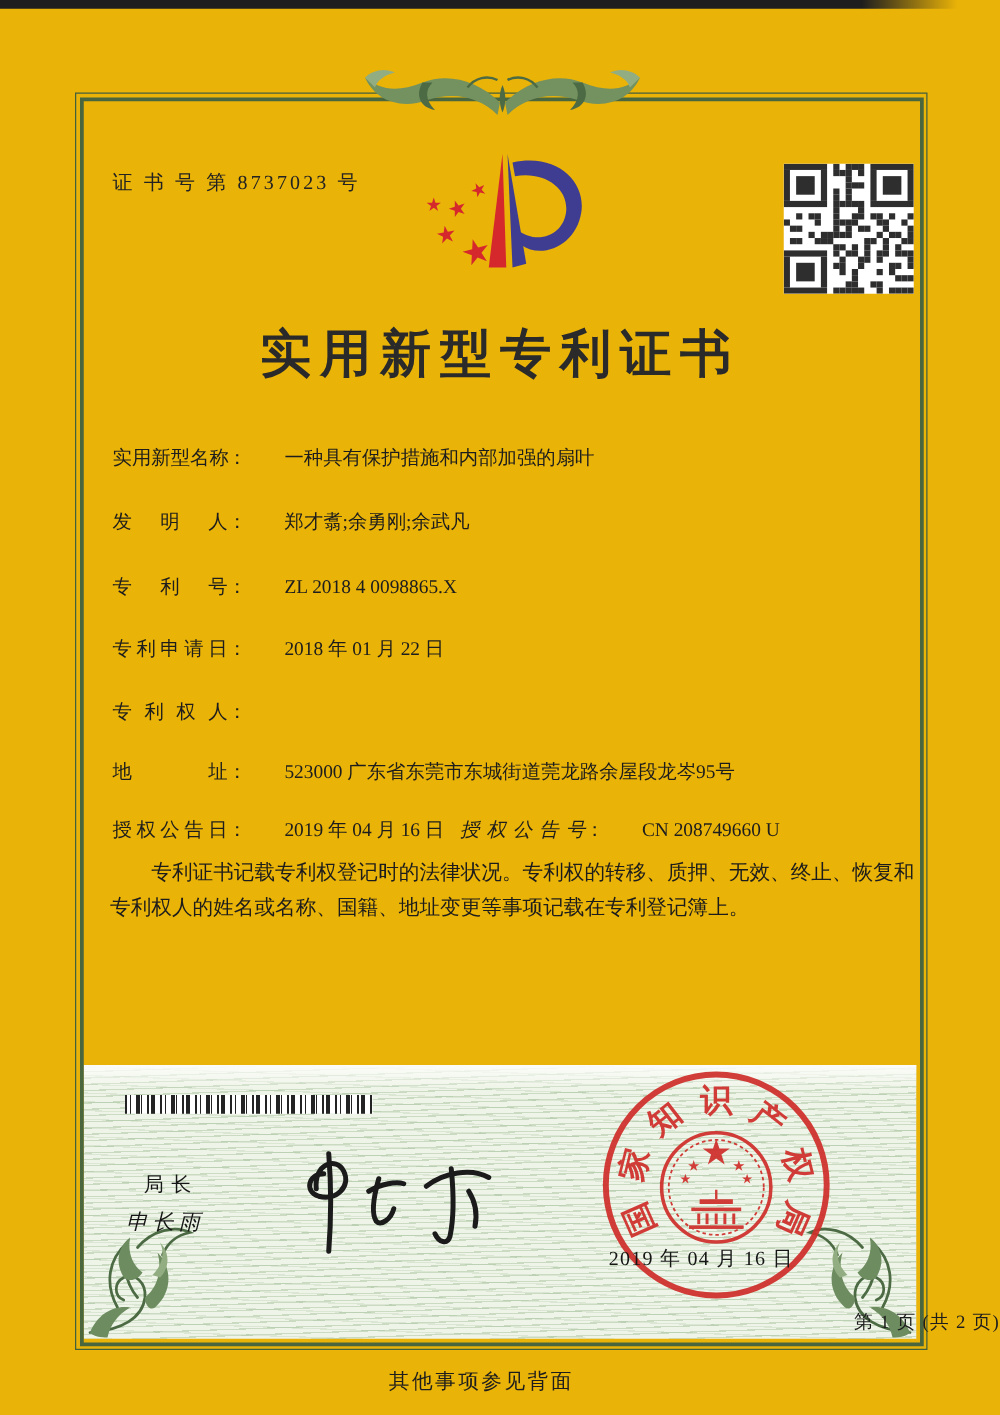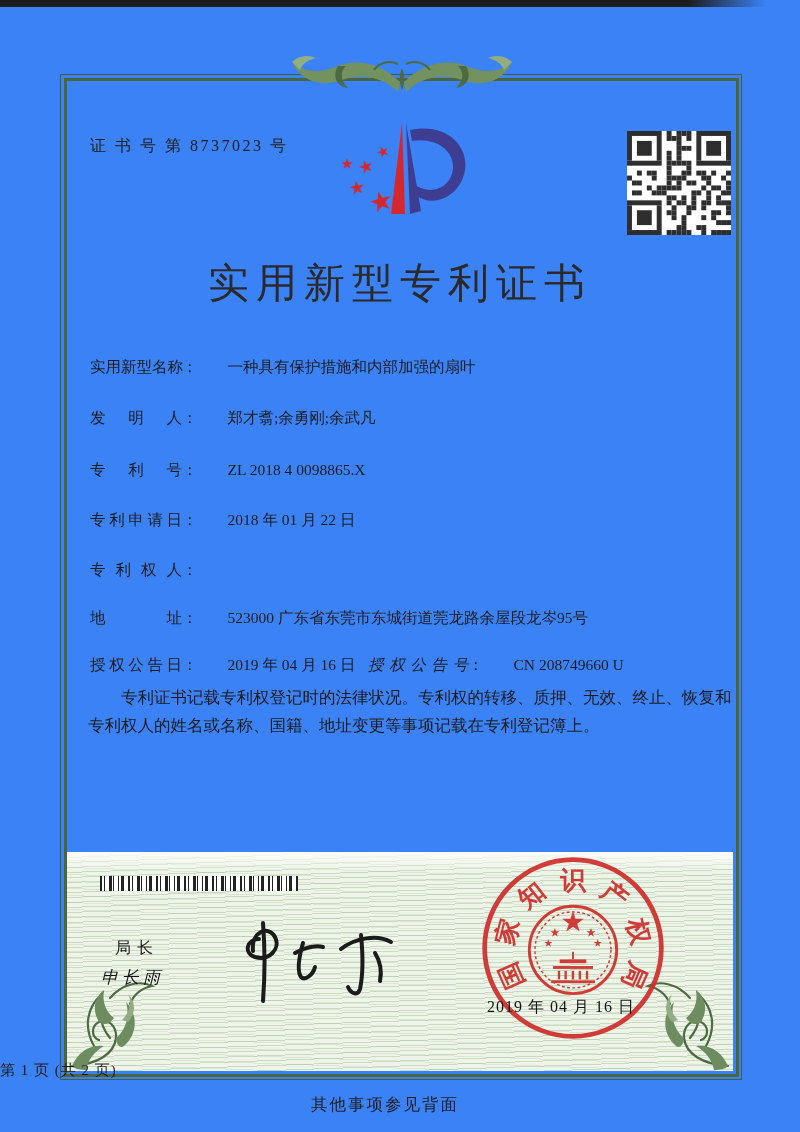--- a/index.html
+++ b/index.html
@@ -1,17 +1,17 @@
 <!DOCTYPE html>
 <html><head>
 <meta charset="utf-8">
 <style>
   html,body{margin:0;padding:0;}
   body{width:800px;height:1132px;background:#ffffff;font-family:"Liberation Serif",serif;}
-  .page{position:relative;width:800px;height:1132px;background:#3b82f6;overflow:hidden;}
+  .page{position:relative;width:800px;height:1132px;background:#eab308;overflow:hidden;}
 
   
   .scan-strip{position:absolute;left:0;top:0;width:766px;height:7px;
     background:linear-gradient(90deg,#1e1e1e 0 90%,rgba(30,30,30,0) 100%);}
 
   
   .frame{position:absolute;left:60px;top:74px;width:680px;height:1004px;
     border:1.5px solid #43603c;z-index:1;}
   .frame::after{content:"";position:absolute;inset:2.5px;border:3px solid #49663f;}
 
@@ -30,21 +30,21 @@
   .top-orn{left:288px;top:52px;width:228px;height:46px;}
 
   .content{position:absolute;inset:0;z-index:3;}
 
   .cert-no{position:absolute;left:90px;top:136px;font-size:16px;letter-spacing:2.5px;color:#222;}
 
   .logo{position:absolute;left:333px;top:110px;width:135px;height:118px;}
   .qr{position:absolute;left:627px;top:131px;width:104px;height:104px;background:#fff;}
 
   .doc-title{position:absolute;left:0;top:256px;width:800px;text-align:center;
-    font-size:41px;font-weight:400;letter-spacing:7px;color:#2a2a2a;}
+    font-size:41px;font-weight:700;letter-spacing:7px;color:#2a2a2a;}
 
   .fields{position:absolute;left:90px;top:344px;width:645px;}
   .frow{position:absolute;left:0;display:flex;align-items:flex-start;font-size:15.5px;
     color:#1d1d1d;line-height:20px;white-space:nowrap;}
   .flabel{display:inline-block;width:92px;text-align:justify;text-align-last:justify;}
   .flabel2{display:inline-block;width:100px;text-align:justify;text-align-last:justify;font-style:italic;}
   .fcolon{display:inline-block;}
   .fvalue{margin-left:30px;}
   .pair1{display:inline-flex;width:278px;}
 
@@ -61,22 +61,22 @@
   .sig-title{position:absolute;left:103px;top:938px;font-size:16px;letter-spacing:6px;
     color:#161616;font-family:"Liberation Sans",sans-serif;margin-left:12px;}
   .sig-name{position:absolute;left:101px;top:966px;font-size:17px;letter-spacing:4px;
     color:#161616;font-family:"Liberation Sans",sans-serif;font-style:italic;}
   .signature{position:absolute;left:225px;top:913px;width:180px;height:95px;}
 
   .seal{position:absolute;left:478px;top:853px;width:190px;height:190px;opacity:.93;}
   .seal-date{position:absolute;left:487px;top:997px;font-size:16px;letter-spacing:1px;
     color:#161616;z-index:4;}
 
-  .page-info{position:absolute;left:0;top:1048px;width:800px;text-align:left;
-    font-size:15px;letter-spacing:1px;color:#1d1d1d;margin-top:13px;}
+  .page-info{position:absolute;left:0;top:1048px;width:800px;text-align:right;
+    font-size:15px;letter-spacing:1px;color:#1d1d1d;}
   .back-note{position:absolute;left:0;top:1094px;width:770px;text-align:center;
     font-size:16.5px;letter-spacing:2px;color:#1d1d1d;}
 </style>
 </head>
 <body>
 
 <div class="page">
 
   <div class="scan-strip"></div>
   <div class="green-band"></div>

